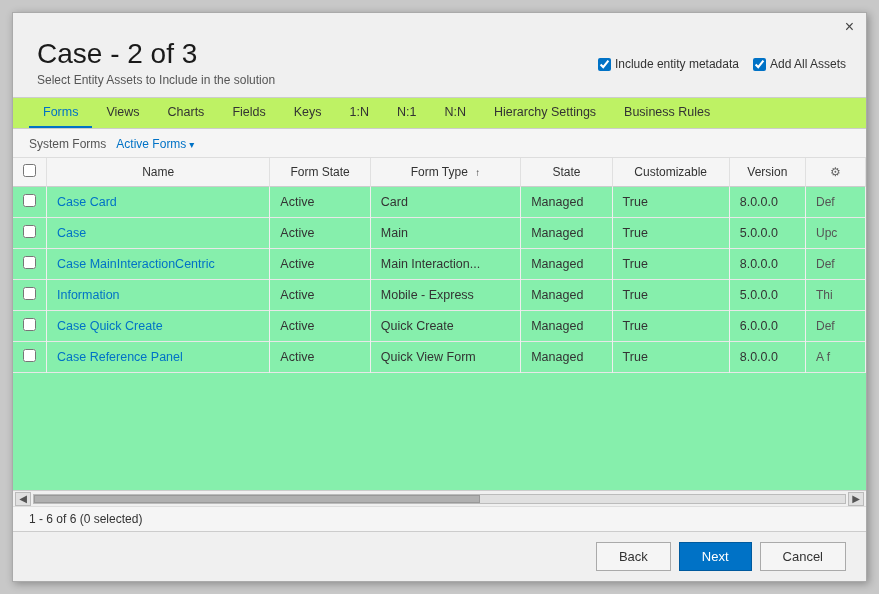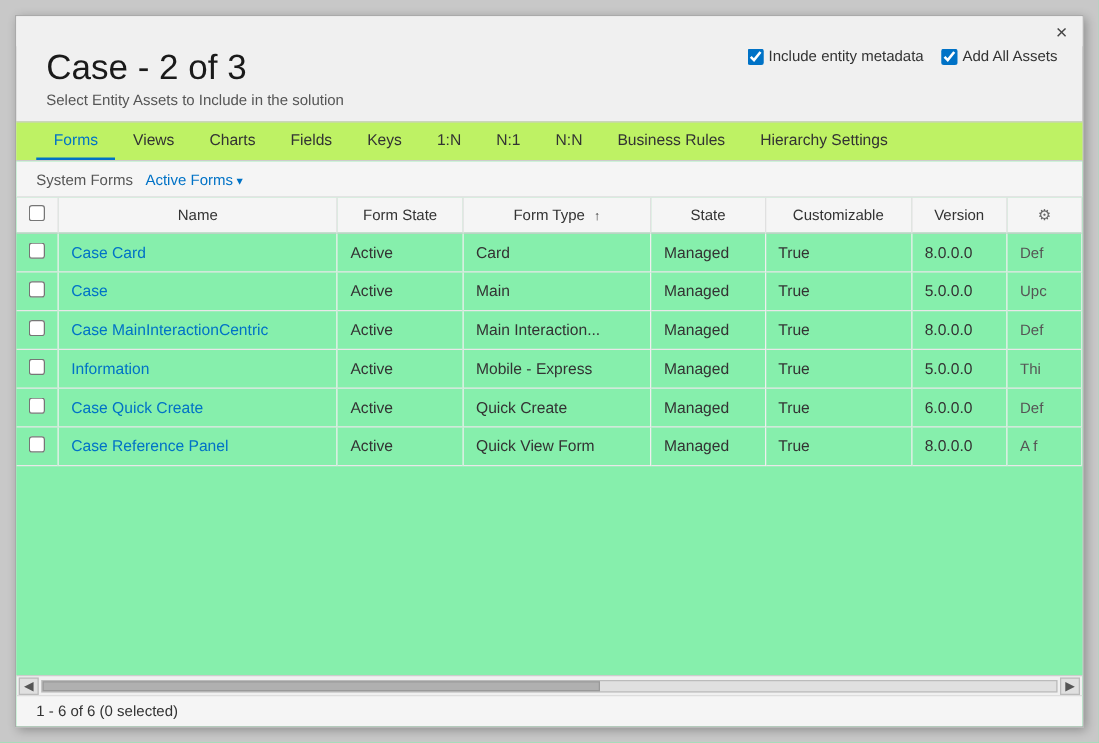--- a/index.html
+++ b/index.html
@@ -48,21 +48,21 @@
       color: #1a1a1a;
       line-height: 1.2;
     }
     .dialog-subtitle {
       font-size: 12px;
       color: #555;
       margin-top: 2px;
     }
     .dialog-options {
       position: absolute;
-      top: 25px;
+      top: 44px;
       right: 20px;
       display: flex;
       align-items: flex-end;
       gap: 14px;
       font-size: 12px;
       color: #333;
     }
     .dialog-options label {
       display: flex;
       align-items: center;
@@ -281,22 +281,22 @@
 
   <div class="tabs-bar">
     <button class="tab active">Forms</button>
     <button class="tab">Views</button>
     <button class="tab">Charts</button>
     <button class="tab">Fields</button>
     <button class="tab">Keys</button>
     <button class="tab">1:N</button>
     <button class="tab">N:1</button>
     <button class="tab">N:N</button>
+    <button class="tab">Hierarchy Settings</button>
     <button class="tab">Business Rules</button>
-    <button class="tab">Hierarchy Settings</button>
   </div>
 
   <div class="content-area">
 
     <div class="system-forms-bar">
       <span class="system-forms-label">System Forms</span>
       &nbsp;
       <span class="active-forms-link">Active Forms</span>
     </div>
 
@@ -388,13 +388,18 @@
         <div class="scroll-thumb"></div>
       </div>
       <div class="scroll-right-btn">▶</div>
     </div>
 
     <div class="status-bar">
       <span>1 - 6 of 6 (0 selected)</span>
     </div>
   </div>
 
+  <div class="footer">
+    <button class="footer-btn">Back</button>
+    <button class="footer-btn primary">Next</button>
+    <button class="footer-btn">Cancel</button>
+  </div>
 </div>
 
 </body></html>

